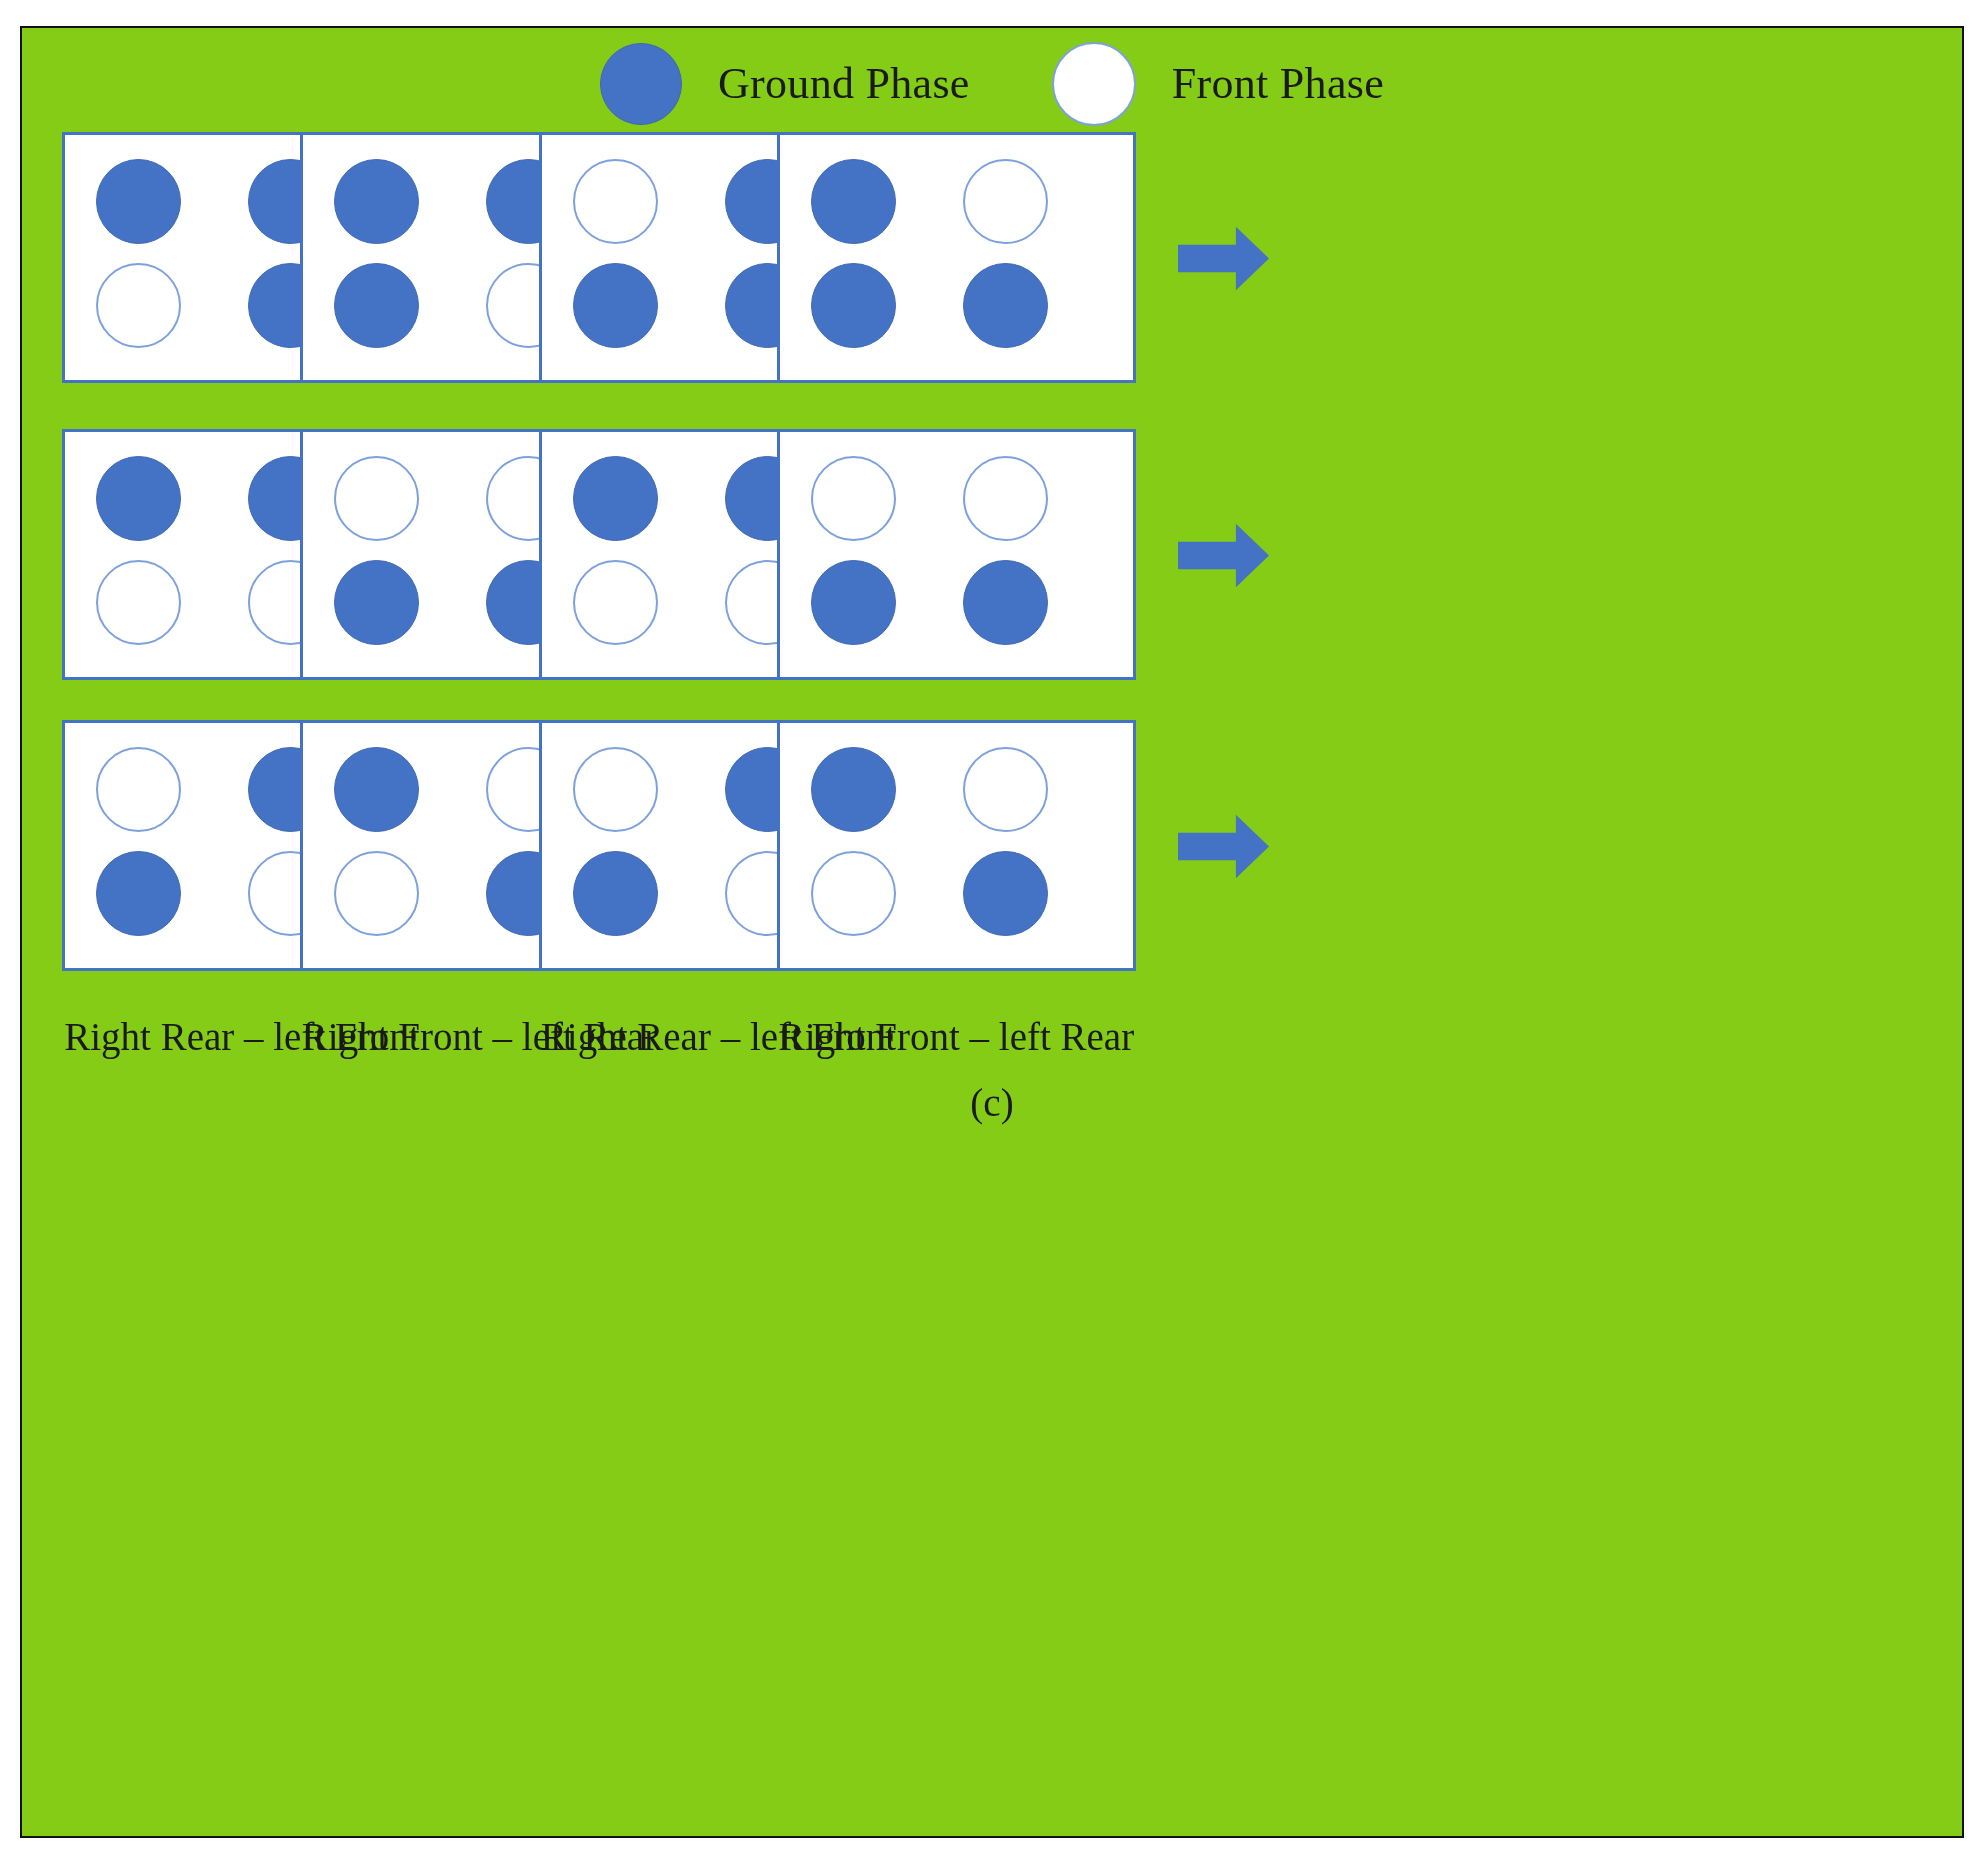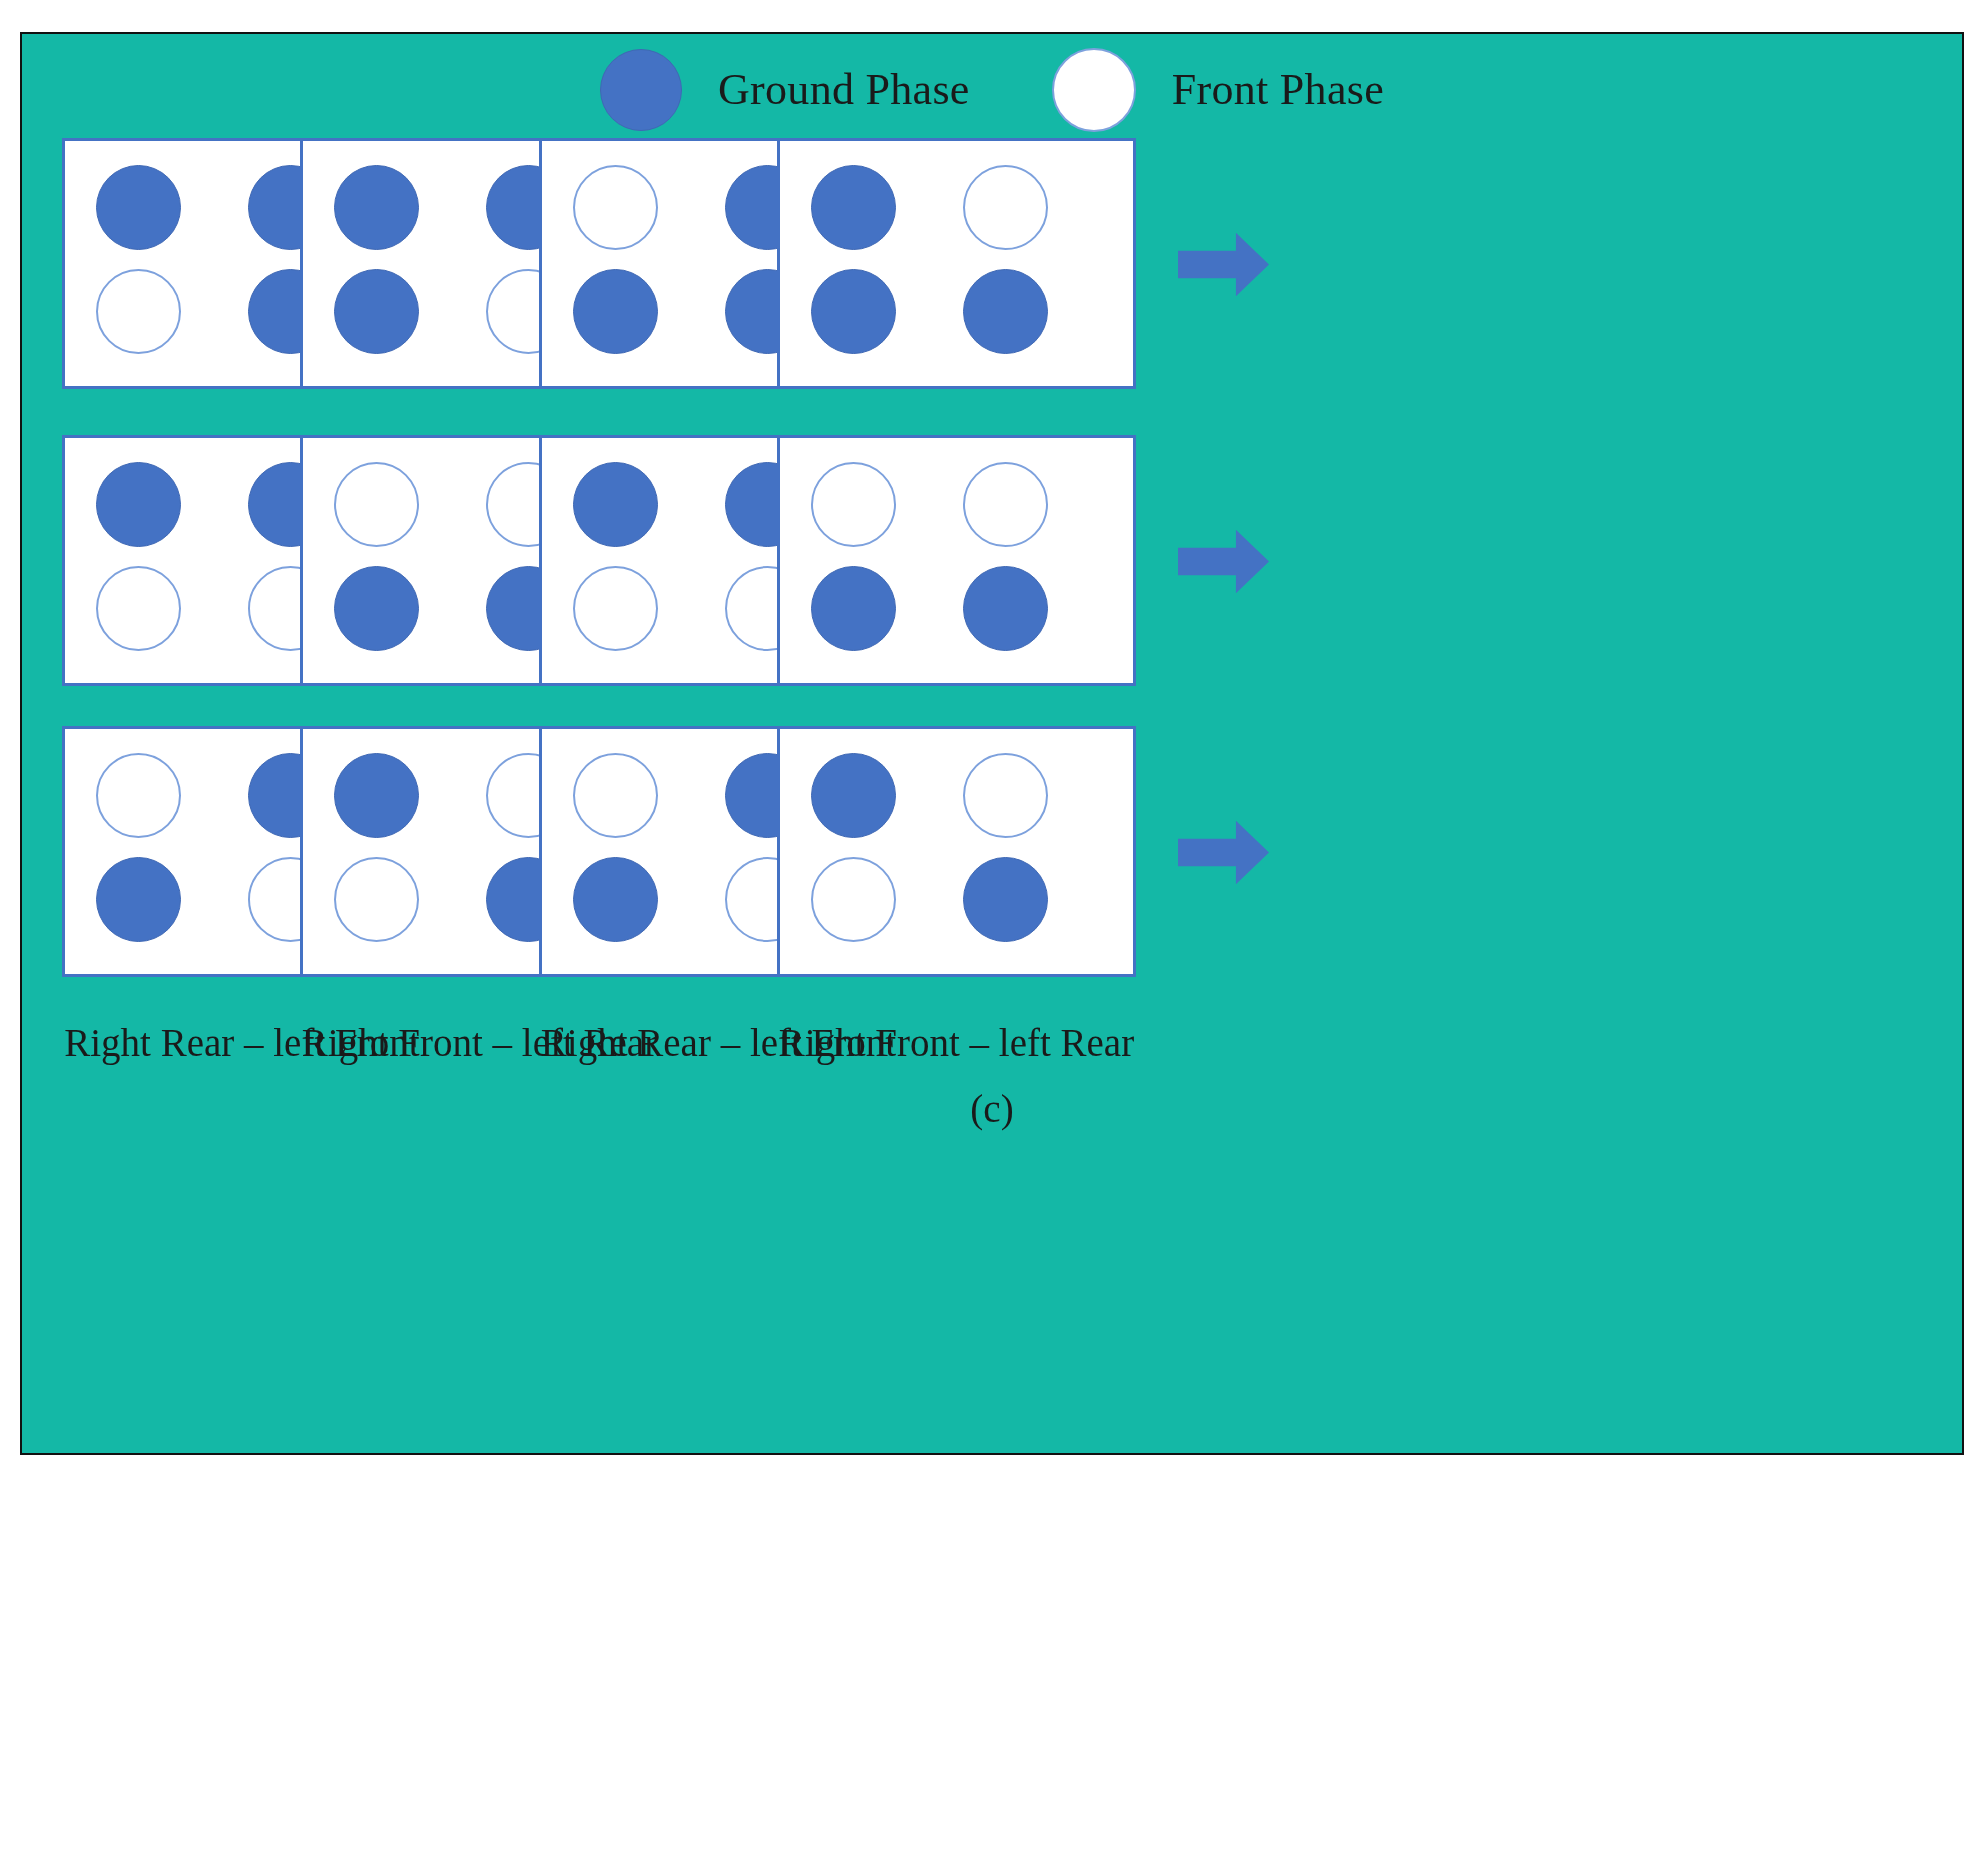--- a/index.html
+++ b/index.html
@@ -11,26 +11,26 @@
     width: 1985px;
     height: 1858px;
     font-family: "Liberation Serif", "DejaVu Serif", serif;
     color: #1a1a1a;
     overflow: hidden;
   }
 
   .figure-frame {
     position: absolute;
     left: 20px;
-    top: 32px;
+    top: 26px;
     width: 1944px;
-    height: 1423px;
+    height: 1812px;
     border: 2.1px solid #111111;
     box-sizing: border-box;
-    background: #14b8a6;
+    background: #84cc16;
   }
 
   
   .legend {
     position: absolute;
     left: 0;
     top: 14px;
     width: 100%;
     display: flex;
     justify-content: center;

